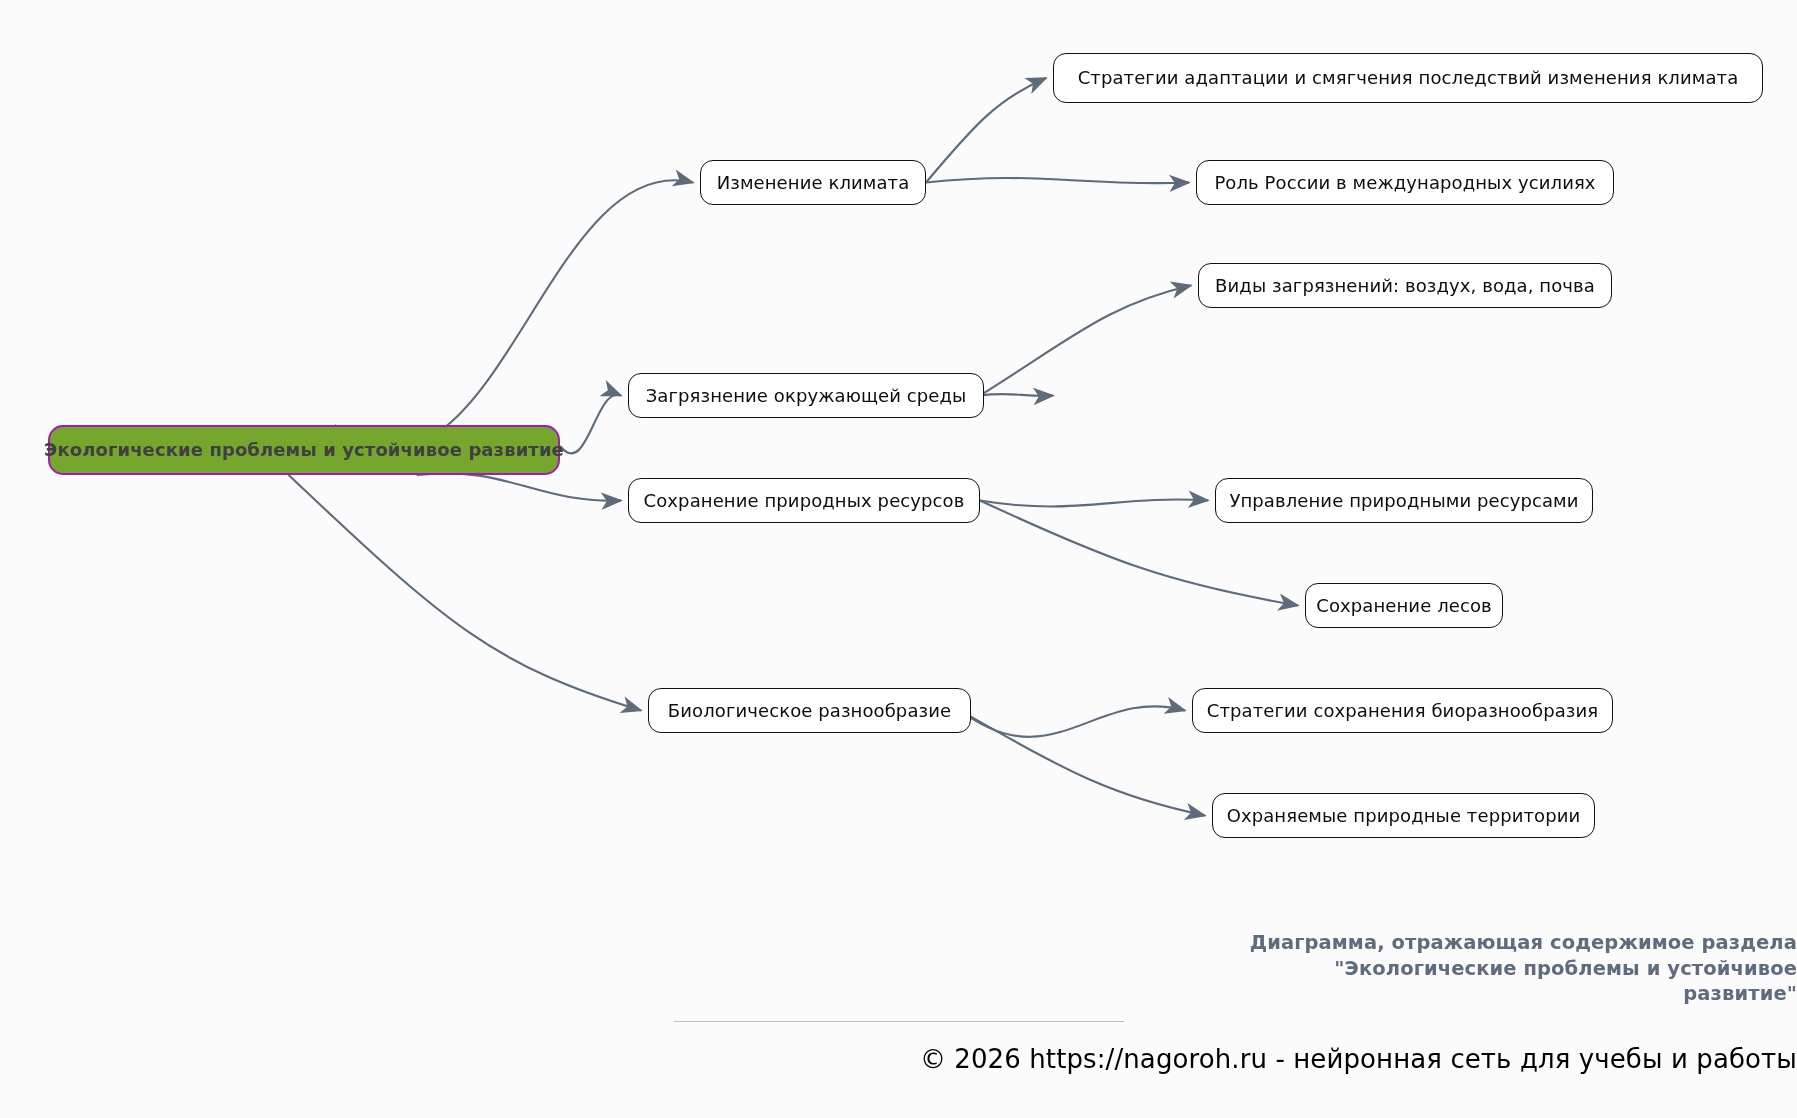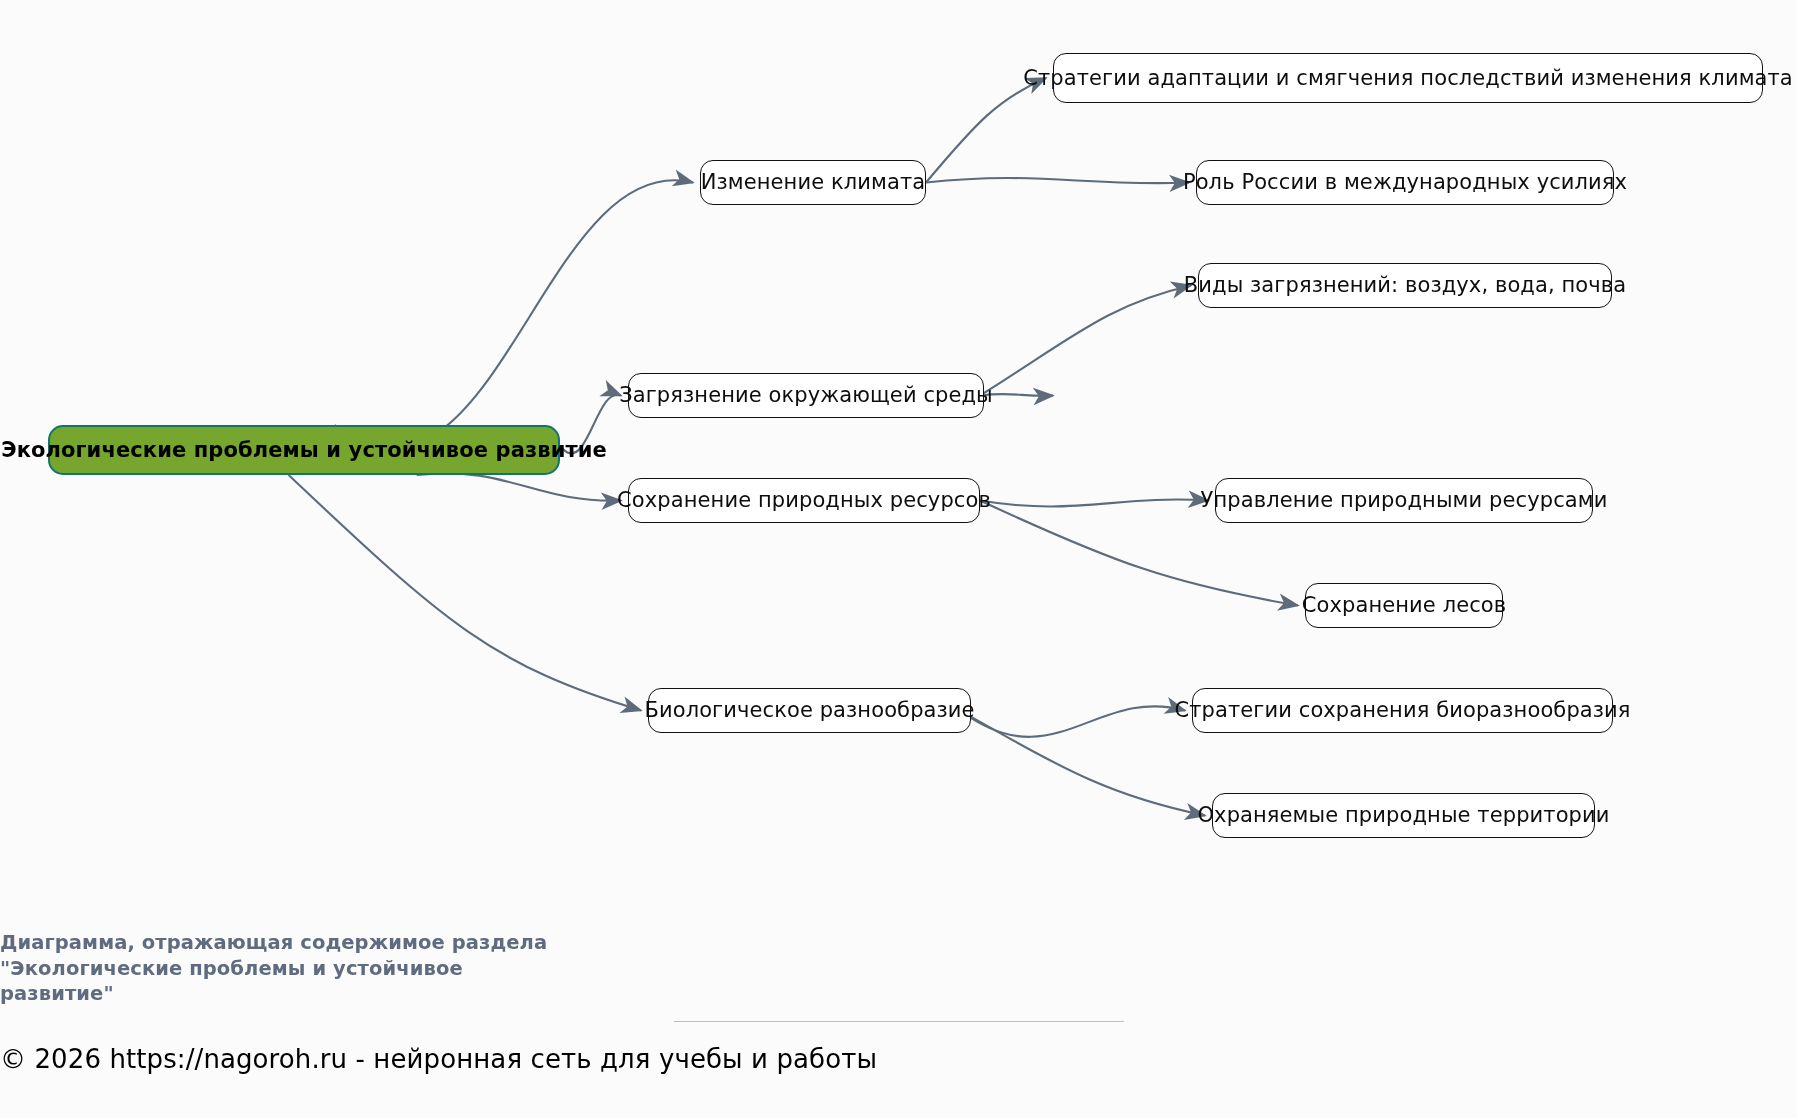--- a/index.html
+++ b/index.html
@@ -15,40 +15,40 @@
   #edges{position:absolute;left:0;top:0;width:1797px;height:1118px;pointer-events:none;}
 
   .node{
     position:absolute;
     box-sizing:border-box;
     display:flex;align-items:center;justify-content:center;
     border:1.6px solid #111111;
     border-radius:13px;
     background:#ffffff;
     color:#0d0d0d;
-    font-size:21px;
+    font-size:18px;
     line-height:1;
     letter-spacing:0.1px;
     white-space:nowrap;
     padding:0 14px;
   }
   .node.root{
     background:#76a62e;
-    border:2px solid #0f766e;
+    border:2px solid #a21caf;
     border-radius:15px;
     font-weight:700;
-    color:#000000;
+    color:#404040;
   }
 
   
   #caption-block{
     position:absolute;
     left:0;right:0;
     top:930px;
-    text-align:left;
+    text-align:right;
   }
   #caption-title{
     color:#5f6b7e;
     font-weight:700;
     font-size:19.5px;
     line-height:1.32;
     letter-spacing:0.1px;
   }
   #caption-rule{
     width:450px;height:0;

